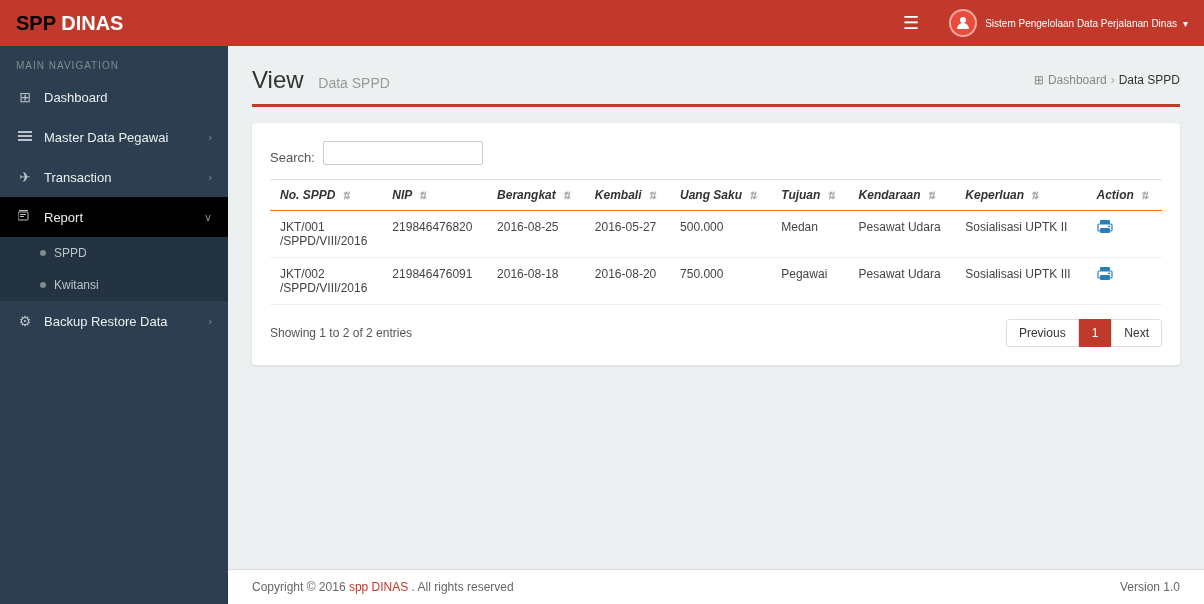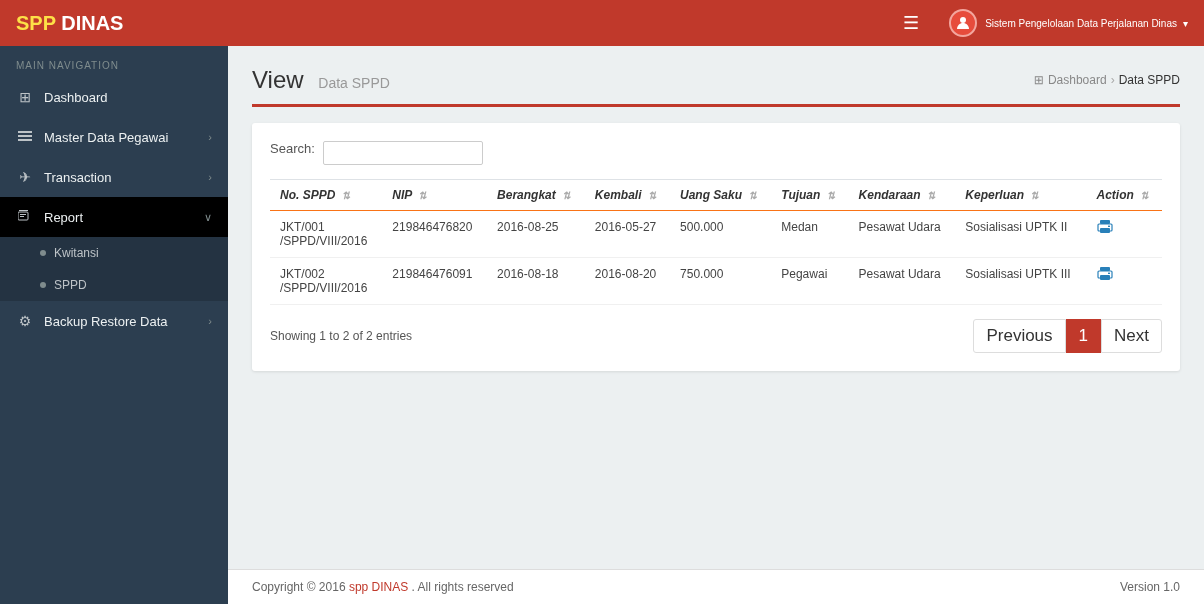--- a/index.html
+++ b/index.html
@@ -13,21 +13,21 @@
       align-items: center;
       justify-content: space-between;
       padding: 0 16px;
       flex-shrink: 0;
     }
     .top-header .logo {
       color: white;
       font-size: 20px;
       font-weight: bold;
     }
-    .top-header .logo span { color: #fde047; }
+    .top-header .logo span { color: #000000; }
     .top-header .user-info {
       display: flex;
       align-items: center;
       color: white;
       font-size: 10px;
       cursor: pointer;
     }
     .top-header .user-icon {
       width: 28px; height: 28px;
       background: #e74c3c;
@@ -150,21 +150,21 @@
       color: #555;
     }
     .show-entries select {
       border: 1px solid #ccc;
       padding: 3px 6px;
       font-size: 12px;
       border-radius: 2px;
     }
     .search-box {
       display: flex;
-      align-items: flex-start;
+      align-items: flex-end;
       gap: 8px;
       color: #555;
     }
     .search-box input {
       border: 1px solid #ccc;
       padding: 4px 8px;
       font-size: 12px;
       border-radius: 2px;
       width: 160px;
     }
@@ -216,21 +216,21 @@
     }
     .pagination {
       display: flex;
       gap: 0;
     }
     .page-btn {
       padding: 6px 12px;
       border: 1px solid #ddd;
       background: white;
       cursor: pointer;
-      font-size: 17px;
+      font-size: 12px;
       color: #333;
     }
     .page-btn:first-child { border-radius: 3px 0 0 3px; }
     .page-btn:last-child { border-radius: 0 3px 3px 0; }
     .page-btn.active { background: #c0392b; color: white; border-color: #c0392b; }
 
     
     .footer {
       background: white;
       padding: 10px 24px;
@@ -313,25 +313,25 @@
           </svg>
         </span>
         <span>Report</span>
       </div>
       <span class="chevron">∨</span>
     </div>
 
     <div class="sidebar-sub">
       <div class="sidebar-sub-item">
         <span class="dot"></span>
-        <span>Kwitansi</span>
+        <span>SPPD</span>
       </div>
       <div class="sidebar-sub-item">
         <span class="dot"></span>
-        <span>SPPD</span>
+        <span>Kwitansi</span>
       </div>
     </div>
 
     <div class="sidebar-item">
       <div class="left">
         <span class="icon-placeholder">⚙</span>
         <span>Backup Restore Data</span>
       </div>
       <span class="chevron">›</span>
     </div>

